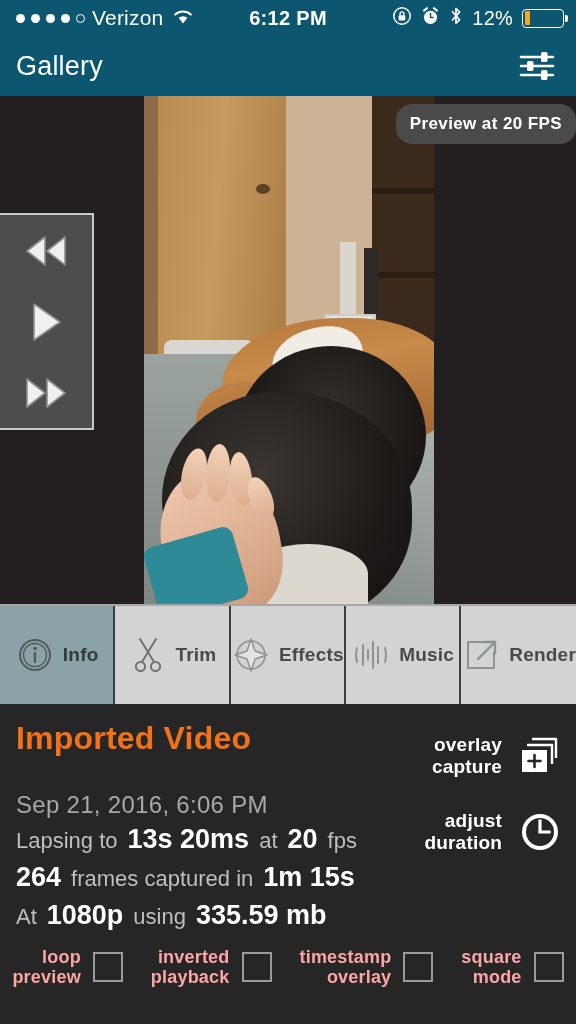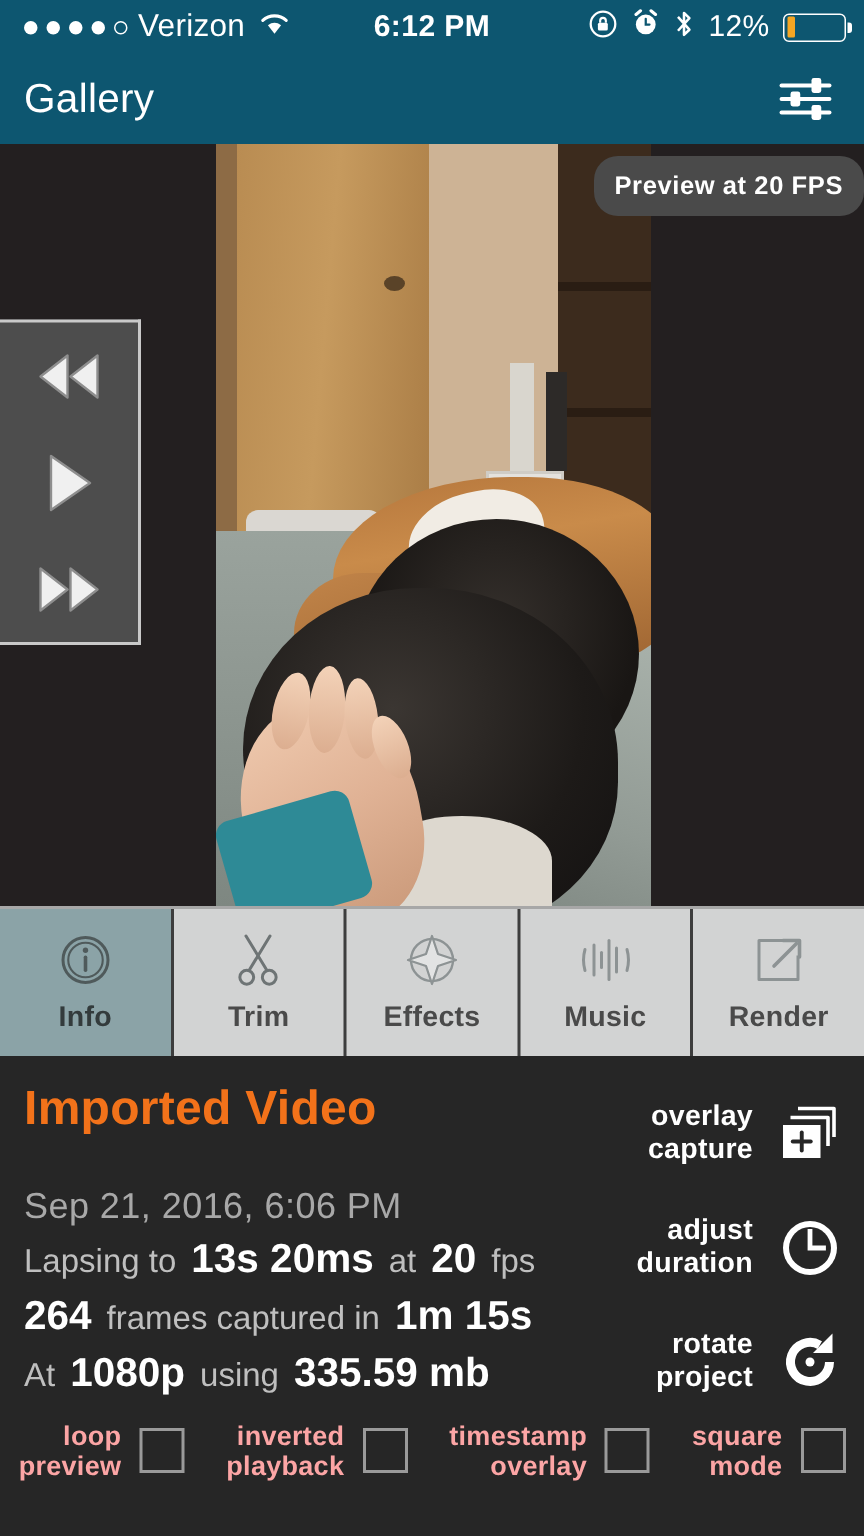--- a/index.html
+++ b/index.html
@@ -191,21 +191,21 @@
   }
   .tbtn { width: 52px; height: 44px; display: flex; align-items: center; justify-content: center; }
 
   
   .tabbar {
     position: absolute; top: 604px; left: 0; width: 576px; height: 100px;
     display: flex; background: #d2d3d3;
     border-top: 2px solid #a7a7a7;
   }
   .tab {
-    flex: 1; display: flex; flex-direction: column;
+    flex: 1; display: flex; flex-direction: row;
     align-items: center; justify-content: center; gap: 8px;
     color: #4a4a4a; border-right: 2px solid #3d3d3d;
   }
   .tab:last-child { border-right: none; }
   .tab.active { background: #8ba3a7; color: #333b3c; }
   .tab-icon { width: 40px; height: 40px; display: flex; align-items: center; justify-content: center; }
   .tab-label { font-size: 19px; font-weight: bold; letter-spacing: .2px; }
 
   
   .info {
@@ -518,33 +518,20 @@
         </span>
         <span class="action-icon">
           <svg width="42" height="42" viewBox="0 0 42 42">
             <circle cx="21" cy="21" r="18" fill="#ffffff"></circle>
             <circle cx="21" cy="21" r="14" fill="#262626"></circle>
             <path d="M21 10 V21 H30" stroke="#ffffff" stroke-width="3.2" fill="none" stroke-linecap="square"></path>
           </svg>
         </span>
       </div>
 
-      <div class="action">
-        <span class="action-label">
-          <span>rotate</span><br>
-          <span>project</span>
-        </span>
-        <span class="action-icon">
-          <svg width="42" height="42" viewBox="0 0 42 42">
-            <path d="M34 21 a13 13 0 1 1 -6.5 -11.3" stroke="#ffffff" stroke-width="6" fill="none" stroke-linecap="butt"></path>
-            <path d="M36 2 L36 15 L23 15 Z" fill="#ffffff"></path>
-            <circle cx="21" cy="21" r="3" fill="#ffffff"></circle>
-          </svg>
-        </span>
-      </div>
     </div>
 
     <div class="checkrow">
 
       <div class="checkitem">
         <span class="check-label">
           <span>loop</span><br>
           <span>preview</span>
         </span>
         <span class="checkbox"></span>

